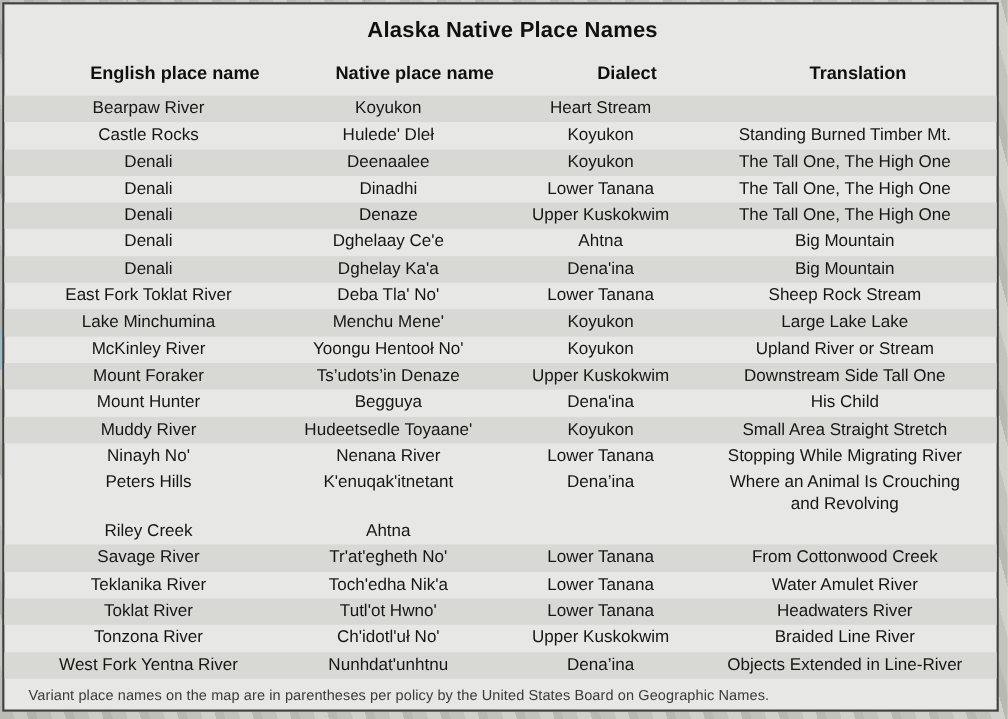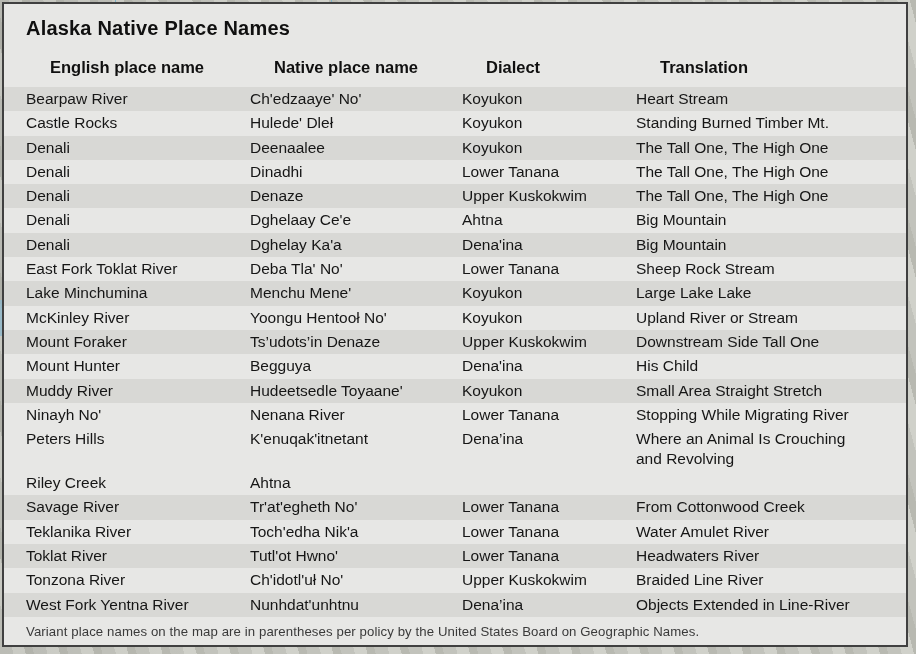--- a/index.html
+++ b/index.html
@@ -3,20 +3,21 @@
 <meta charset="utf-8">
 <style>
   html,body{margin:0;padding:0;}
   .stage{
     position:relative;width:916px;height:654px;overflow:hidden;
     font-family:"Liberation Sans","DejaVu Sans",sans-serif;
     background:
       linear-gradient(100deg, rgba(0,0,0,0.06) 0%, rgba(0,0,0,0) 30%),
       repeating-linear-gradient(75deg,#c2c3bc 0 13px,#d0d1ca 13px 25px,#b8b9b1 25px 33px),
       #c9cac3;
+    text-align: center;
   }
   .map-tick{position:absolute;top:0;width:1px;height:3px;background:#7fb2c6;}
   .map-mark{position:absolute;left:0;top:300px;width:2px;height:36px;background:#8db6c9;opacity:.8;}
   .panel{
     position:absolute;top:2px;left:2px;width:906px;height:645px;
     box-sizing:border-box;border:2px solid #404040;background:#e7e7e5;
   }
   .title{
     margin:13px 0 0 22px;font-size:20px;font-weight:bold;color:#101010;letter-spacing:.2px;
   }
@@ -51,21 +52,20 @@
     <div class="thead">
       <div class="cell">English place name</div>
       <div class="cell">Native place name</div>
       <div class="cell">Dialect</div>
       <div class="cell">Translation</div>
     </div>
 
     <div class="rows" id="rows">
         <div class="row dark">
           <div class="cell">Bearpaw River</div>
-          <div class="cell">Ch'edzaaye' No'</div>
           <div class="cell">Koyukon</div>
           <div class="cell">
             <div>Heart Stream</div>
           </div>
         </div>
         <div class="row">
           <div class="cell">Castle Rocks</div>
           <div class="cell">Hulede' Dleł</div>
           <div class="cell">Koyukon</div>
           <div class="cell">

